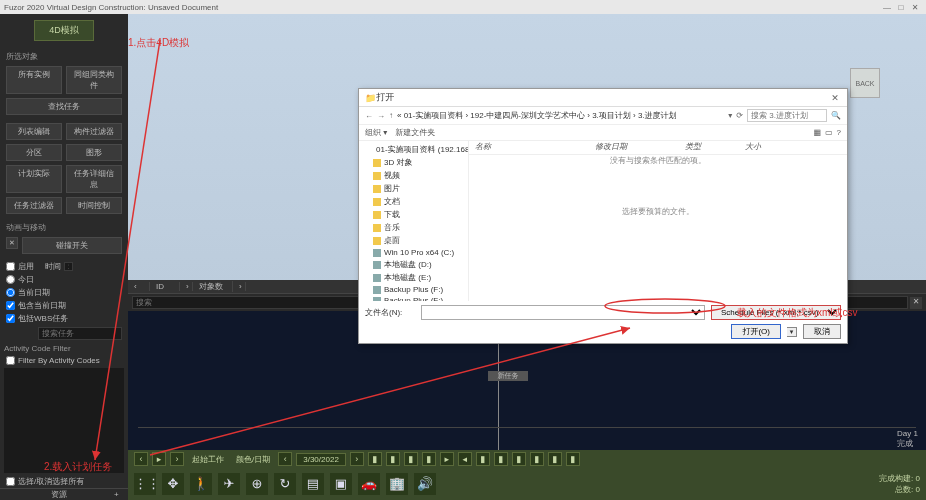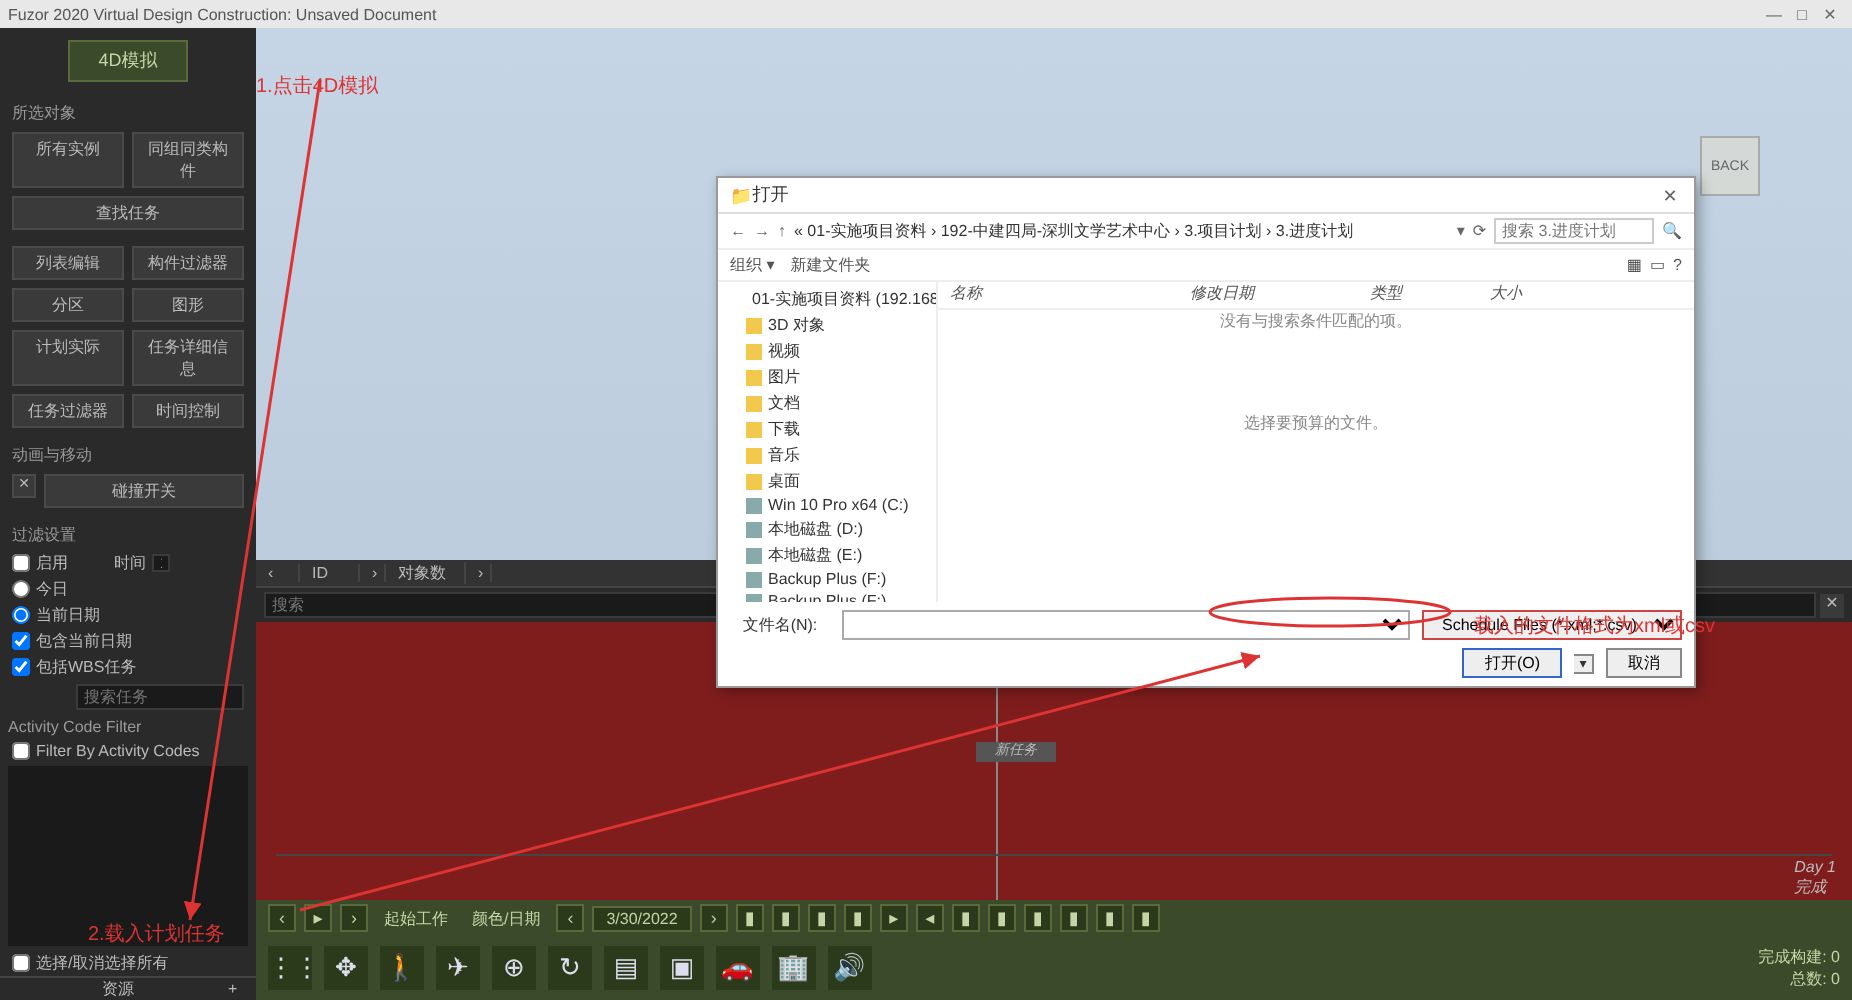--- a/index.html
+++ b/index.html
@@ -28,21 +28,21 @@
 .sidebar .bottomrow { display: flex; align-items: center; height: 12px; border-top: 1px solid #444; padding: 0 4px; font-size: 8px; }
 .sidebar .bottomrow .lbl { flex: 1; text-align: center; }
 .sidebar .bottomrow .plus { width: 10px; cursor: pointer; }
 
 .main { flex: 1; position: relative; background: linear-gradient(#c5d5e5, #b5c5d5); }
 
 
 .gantt { position: absolute; left: 0; right: 0; bottom: 50px; height: 170px; background: #2a2a2a; color: #bbb; font-size: 8px; }
 .gantt .ghdr { display: flex; height: 14px; align-items: center; background: #333; border-bottom: 1px solid #444; }
 .gantt .ghdr .gh { padding: 0 6px; border-right: 1px solid #444; }
-.gantt .gbody { position: relative; height: 140px; background: #7f1d1d; font-style: italic; }
+.gantt .gbody { position: relative; height: 140px; background: #0f172a; }
 .gantt .marker { position: absolute; left: 370px; top: 0; bottom: 0; width: 1px; background: #888; }
 .gantt .task { position: absolute; left: 360px; top: 60px; width: 40px; height: 10px; background: #555; font-size: 7px; text-align: center; line-height: 10px; }
 .gantt .gfoot { position: absolute; right: 8px; bottom: 2px; font-size: 8px; color: #bbb; }
 .gantt .tlrow { position: absolute; left: 10px; right: 10px; bottom: 16px; height: 8px; border-top: 1px solid #444; }
 
 
 .bottombar { position: absolute; left: 0; right: 0; bottom: 0; height: 50px; background: #3a4a2a; display: flex; flex-direction: column; }
 .tlstrip { height: 18px; display: flex; align-items: center; gap: 4px; padding: 0 6px; color: #c5d5a5; font-size: 8px; }
 .tlstrip .tbtn { width: 14px; height: 14px; background: #2a3a1a; border: 1px solid #5a6a3a; text-align: center; line-height: 12px; font-size: 9px; cursor: pointer; }
 .tlstrip .tlbl { padding: 0 4px; }
@@ -68,21 +68,21 @@
 .dialog .tree .titem { padding: 1px 4px 1px 14px; font-size: 8px; white-space: nowrap; cursor: pointer; display: flex; align-items: center; gap: 3px; }
 .dialog .tree .tico { width: 8px; height: 8px; display: inline-block; }
 .dialog .tree .tico.folder { background: #f2c94c; }
 .dialog .tree .tico.drive { background: #8aa; }
 .dialog .list { flex: 1; display: flex; flex-direction: column; }
 .dialog .listhdr { display: flex; height: 14px; border-bottom: 1px solid #eee; font-size: 8px; color: #555; font-style: italic; }
 .dialog .listhdr .lh { padding: 0 6px; }
 .dialog .listempty { flex: 1; display: flex; flex-direction: column; align-items: center; justify-content: flex-start; font-size: 8px; color: #888; gap: 40px; }
 .dialog .dfoot { height: 42px; padding: 4px 6px; display: flex; flex-direction: column; gap: 4px; }
 .dialog .frow { display: flex; align-items: center; gap: 6px; }
-.dialog .frow .flbl { width: 50px; text-align: center; font-size: 8px; }
+.dialog .frow .flbl { width: 50px; text-align: left; font-size: 8px; }
 .dialog .frow .fsel { flex: 1; border: 1px solid #aaa; padding: 1px 3px; font-size: 8px; background: #fff; }
 .dialog .frow .ftype { width: 130px; border: 1px solid #c44; padding: 1px 5px; font-size: 8px; }
 .dialog .frow .fbtn { padding: 1px 10px; border: 1px solid #888; background: #eee; font-size: 8px; cursor: pointer; }
 .dialog .frow .fbtn.primary { border: 1px solid #36c; }
 .dialog .frow .farrow { width: 10px; border: 1px solid #888; border-left: none; background: #eee; font-size: 7px; text-align: center; cursor: pointer; }
 
 
 .anno { position: absolute; pointer-events: none; }
 .anno-text { color: #d33; font-size: 10px; font-weight: 500; }
 svg.arrows { position: absolute; left: 0; top: 0; width: 926px; height: 500px; pointer-events: none; }
@@ -147,25 +147,24 @@
     <div class="sect">
       <div class="secthdr">动画与移动</div>
       <div class="row">
         <div class="tinyx">✕</div>
         <div class="btn">碰撞开关</div>
       </div>
     </div>
 
 
     <div class="sect">
-      <div class="secthdr">过滤设置</div>
       <div class="chk">
           <input type="checkbox" style="">
           <span>启用</span>
-        <span style="margin-left:20px">时间</span>
+        <span style="margin-left:8px">时间</span>
         <input class="inp" value="1d" style="">
       </div>
       <div class="chk">
           <input type="radio" style="">
           <span>今日</span>
         </div>
       <div class="chk">
           <input type="radio" checked="" style="">
           <span>当前日期</span>
         </div>

